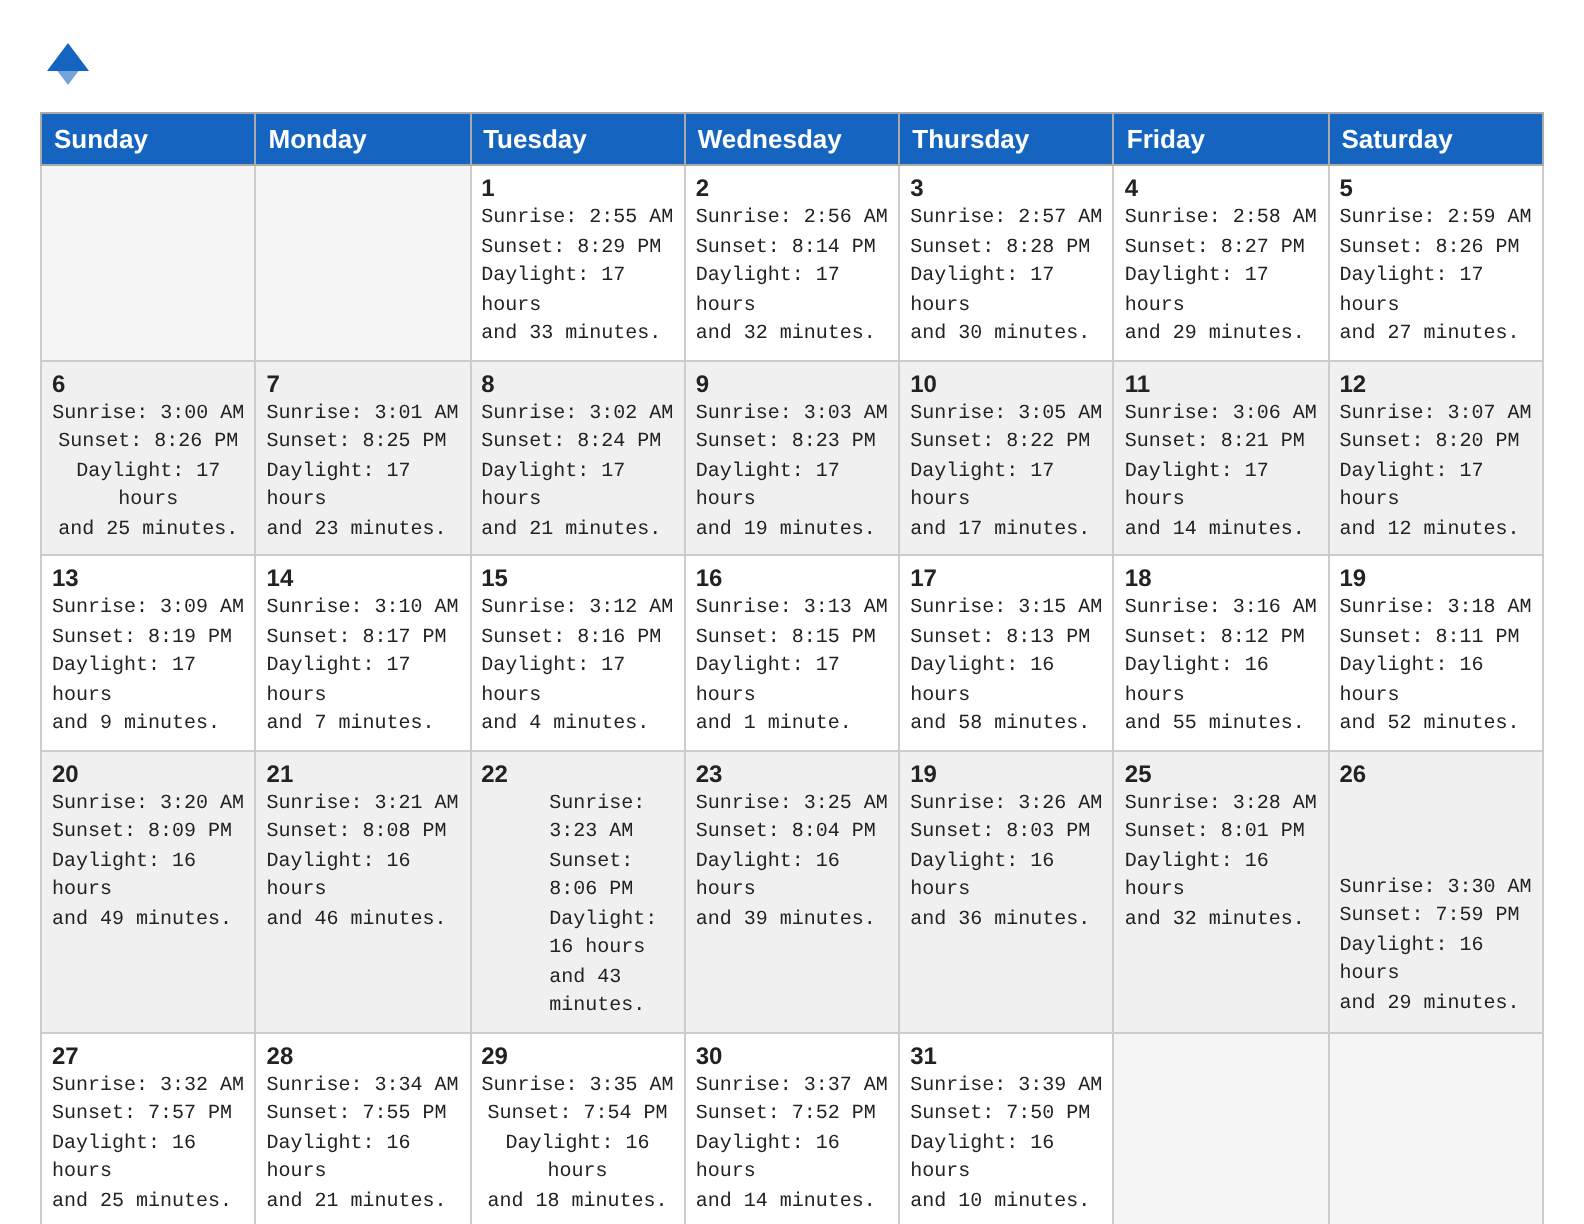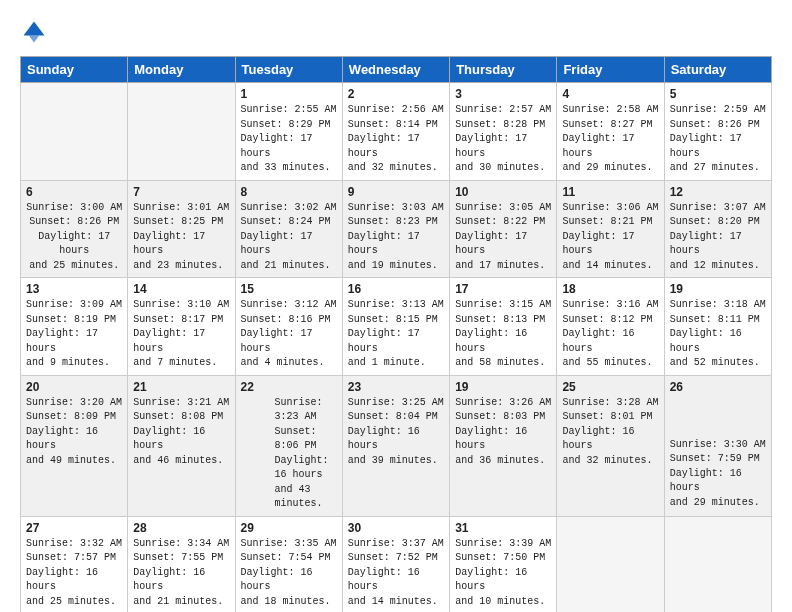--- a/index.html
+++ b/index.html
@@ -330,21 +330,21 @@
           </td>
           <td>
             <div class="day-num">28</div>
             <div class="day-info" style="white-space: pre-line;">Sunrise: 3:34 AM
 Sunset: 7:55 PM
 Daylight: 16 hours
 and 21 minutes.</div>
           </td>
           <td>
             <div class="day-num">29</div>
-            <div class="day-info" style="white-space: pre-line;">Sunrise: 3:35 AM
+            <div class="day-info" style="white-space: pre-line; text-align: center;">Sunrise: 3:35 AM
 Sunset: 7:54 PM
 Daylight: 16 hours
 and 18 minutes.</div>
           </td>
           <td>
             <div class="day-num">30</div>
             <div class="day-info" style="white-space: pre-line;">Sunrise: 3:37 AM
 Sunset: 7:52 PM
 Daylight: 16 hours
 and 14 minutes.</div>

